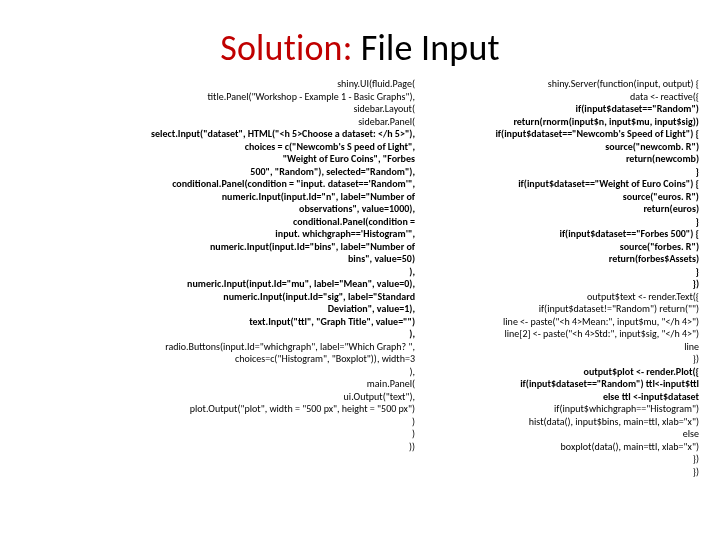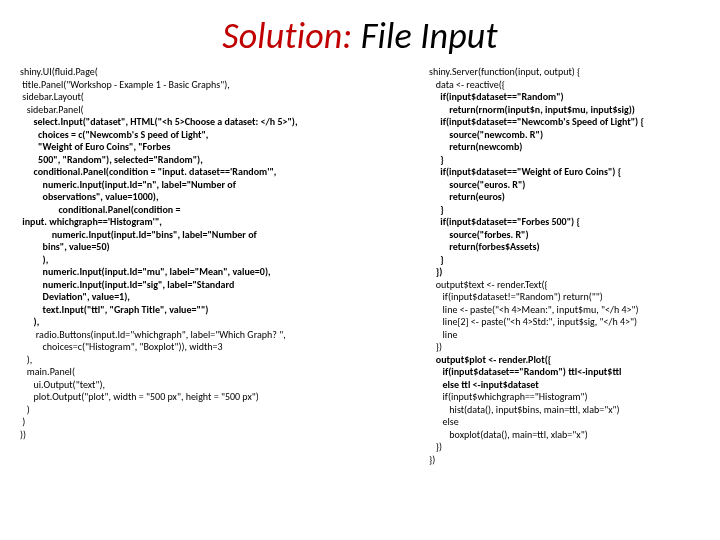--- a/index.html
+++ b/index.html
@@ -15,30 +15,30 @@
     position: relative;
     width: 720px;
     height: 540px;
     box-sizing: border-box;
     padding: 6px 20px 10px 20px;
   }
   .title {
     text-align: center;
     font-size: 36px;
     font-weight: 400;
-    margin: 8px 0 8px 0;
+    margin: 20px 0 8px 0;
     letter-spacing: 0.2px;
-    font-style: italic;
   }
   .title .red { color: #c00000; }
   .title .black { color: #000; }
   .cols {
     display: flex;
     flex-direction: row;
     gap: 14px;
+    text-align: right;
   }
   .col {
     font-size: 10px;
     line-height: 1.25;
     color: #000;
     white-space: pre;   
     font-family: Calibri, Arial, sans-serif;
   }
   .col-left  { width: 395px; }
   .col-right { width: 270px; }

